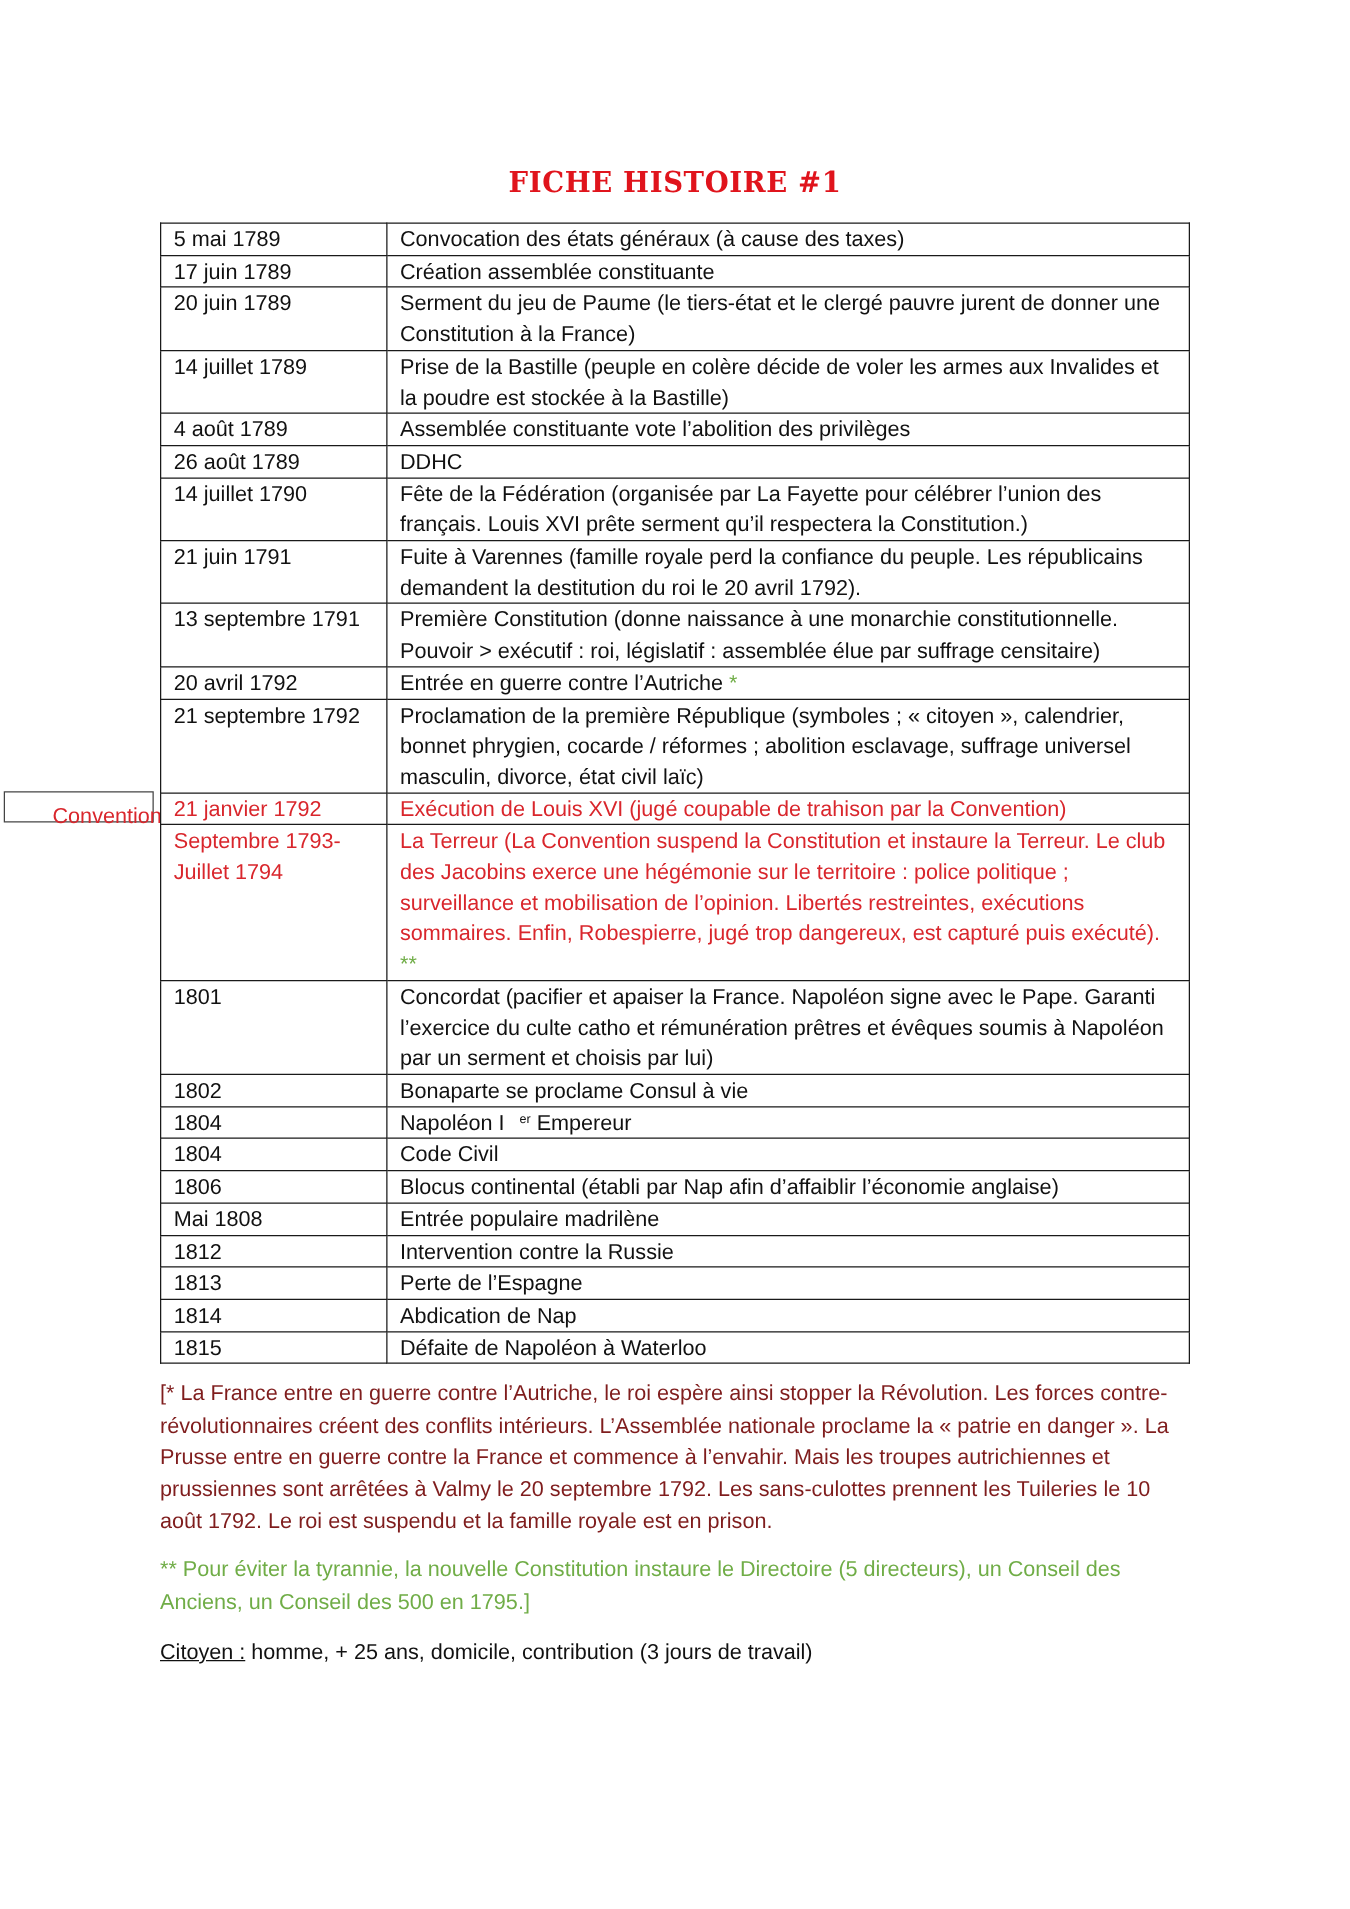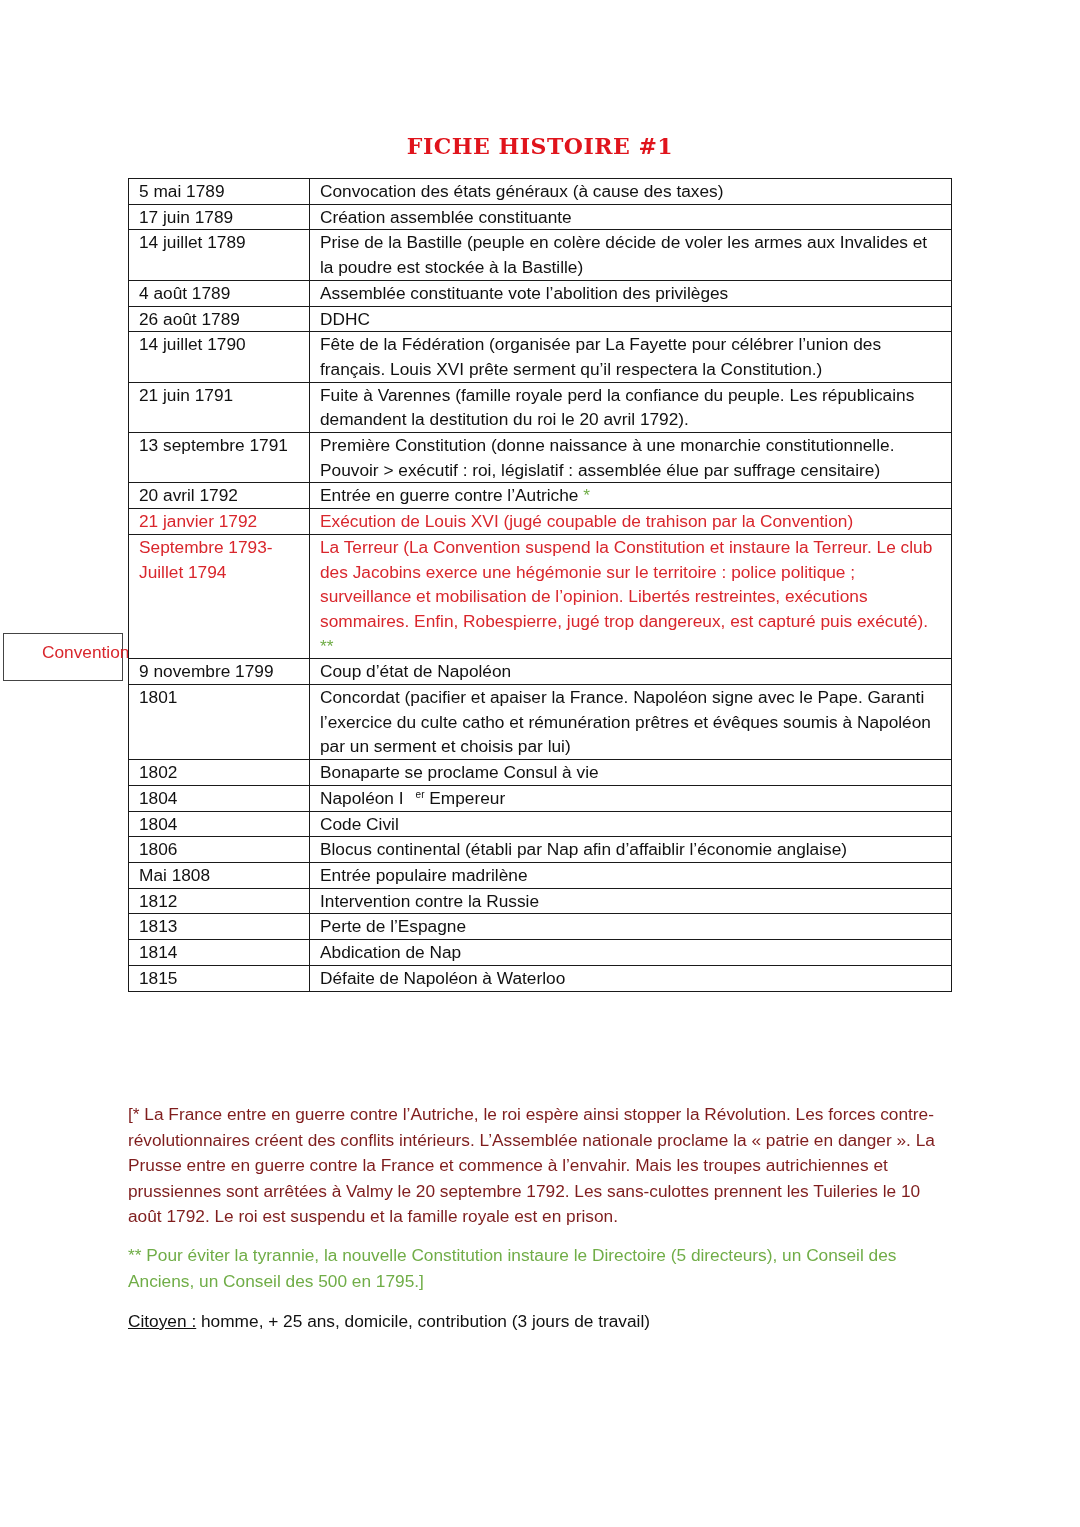--- a/index.html
+++ b/index.html
@@ -46,21 +46,21 @@
       width: 160px;
     }
     .timeline tr.red td { color: #d9262c; }
     .green { color: #70ad47; }
     sup { font-size: 10px; line-height: 0; vertical-align: 6px; padding-left: 12px; }
     .side-box {
       position: absolute;
       top: 633px;
       left: 3px;
       width: 120px;
-      height: 48px;
+      height: 25px;
       border: 1px solid #444;
       box-sizing: border-box;
       color: #d9262c;
       font-size: 17.3px;
       text-align: center;
       line-height: 37px;
       padding-left: 38px;
     }
     .notes {
       position: absolute;
@@ -86,20 +86,24 @@
   <tbody>
     <tr>
       <td class="date">5 mai 1789</td>
       <td>Convocation des états généraux (à cause des taxes)</td>
     </tr>
     <tr>
       <td class="date">17 juin 1789</td>
       <td>Création assemblée constituante</td>
     </tr>
     <tr>
+      <td class="date">20 juin 1789</td>
+      <td>Serment du jeu de Paume (le tiers-état et le clergé pauvre jurent de donner une Constitution à la France)</td>
+    </tr>
+    <tr>
       <td class="date">14 juillet 1789</td>
       <td>Prise de la Bastille (peuple en colère décide de voler les armes aux Invalides et la poudre est stockée à la Bastille)</td>
     </tr>
     <tr>
       <td class="date">4 août 1789</td>
       <td>Assemblée constituante vote l’abolition des privilèges</td>
     </tr>
     <tr>
       <td class="date">26 août 1789</td>
       <td>DDHC</td>
@@ -113,31 +117,31 @@
       <td>Fuite à Varennes (famille royale perd la confiance du peuple. Les républicains demandent la destitution du roi le 20 avril 1792).</td>
     </tr>
     <tr>
       <td class="date">13 septembre 1791</td>
       <td>Première Constitution (donne naissance à une monarchie constitutionnelle. Pouvoir &gt; exécutif : roi, législatif : assemblée élue par suffrage censitaire)</td>
     </tr>
     <tr>
       <td class="date">20 avril 1792</td>
       <td><span>Entrée en guerre contre l’Autriche</span> <span class="green">*</span></td>
     </tr>
+    <tr>
+      <td class="date">21 septembre 1792</td>
+      <td>Proclamation de la première République (symboles ; « citoyen », calendrier, bonnet phrygien, cocarde / réformes ; abolition esclavage, suffrage universel masculin, divorce, état civil laïc)</td>
+    </tr>
     <tr class="red">
       <td class="date">21 janvier 1792</td>
       <td>Exécution de Louis XVI (jugé coupable de trahison par la Convention)</td>
     </tr>
     <tr class="red">
       <td class="date">Septembre 1793- Juillet 1794</td>
       <td><span>La Terreur (La Convention suspend la Constitution et instaure la Terreur. Le club des Jacobins exerce une hégémonie sur le territoire : police politique ; surveillance et mobilisation de l’opinion. Libertés restreintes, exécutions sommaires. Enfin, Robespierre, jugé trop dangereux, est capturé puis exécuté).</span> <span class="green">**</span></td>
-    </tr>
-    <tr>
-      <td class="date">9 novembre 1799</td>
-      <td>Coup d’état de Napoléon</td>
     </tr>
     <tr>
       <td class="date">1801</td>
       <td>Concordat (pacifier et apaiser la France. Napoléon signe avec le Pape. Garanti l’exercice du culte catho et rémunération prêtres et évêques soumis à Napoléon par un serment et choisis par lui)</td>
     </tr>
     <tr>
       <td class="date">1802</td>
       <td>Bonaparte se proclame Consul à vie</td>
     </tr>
     <tr>

